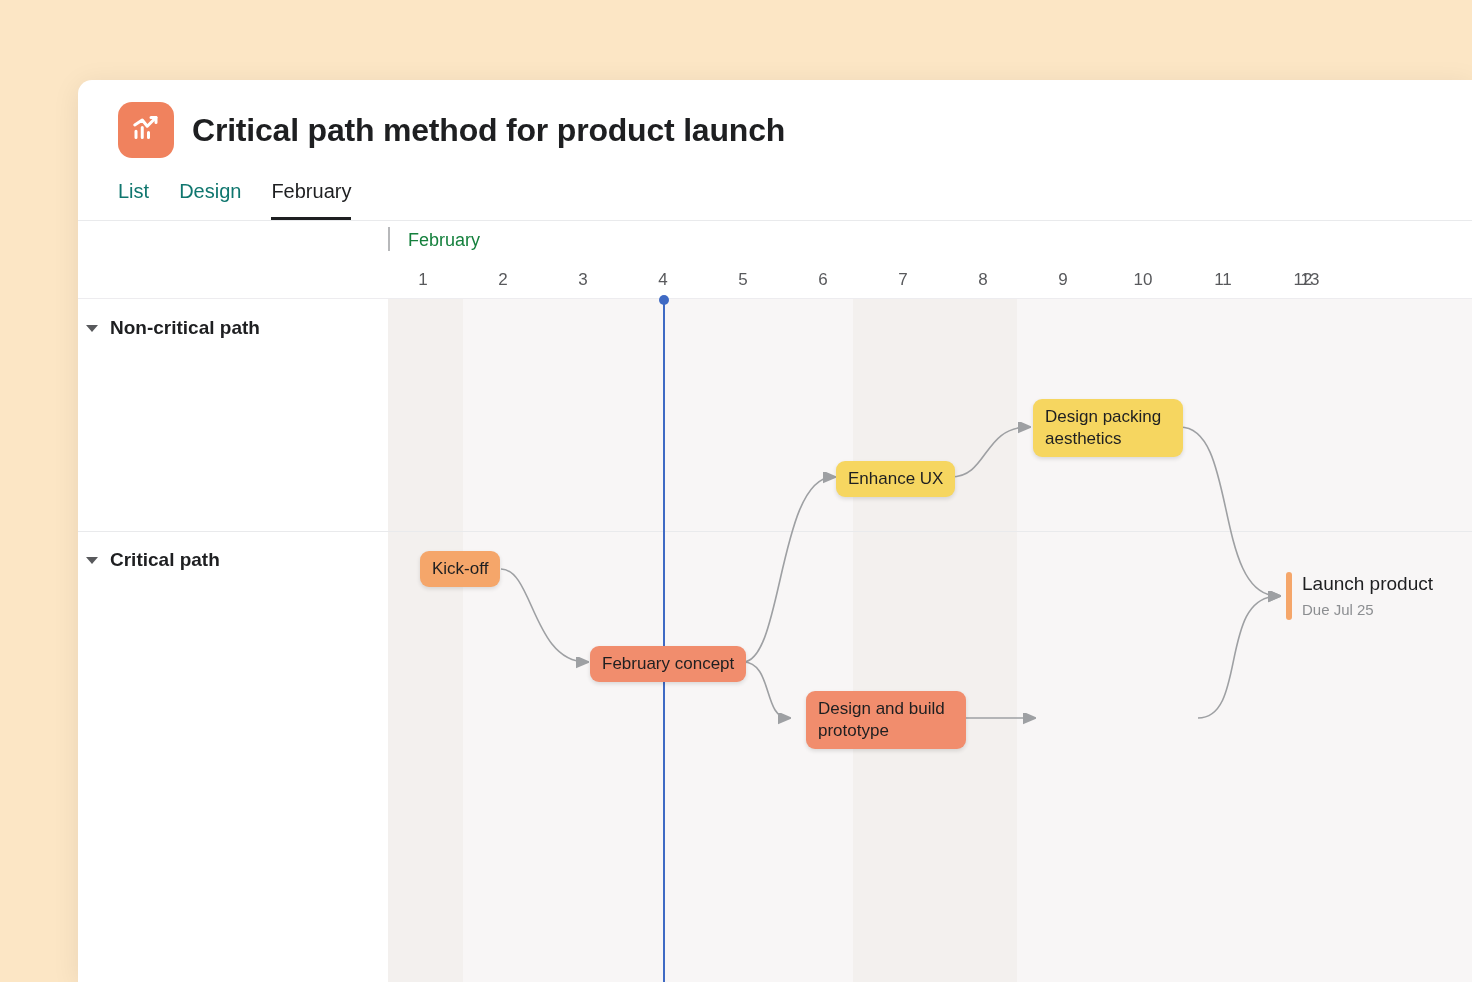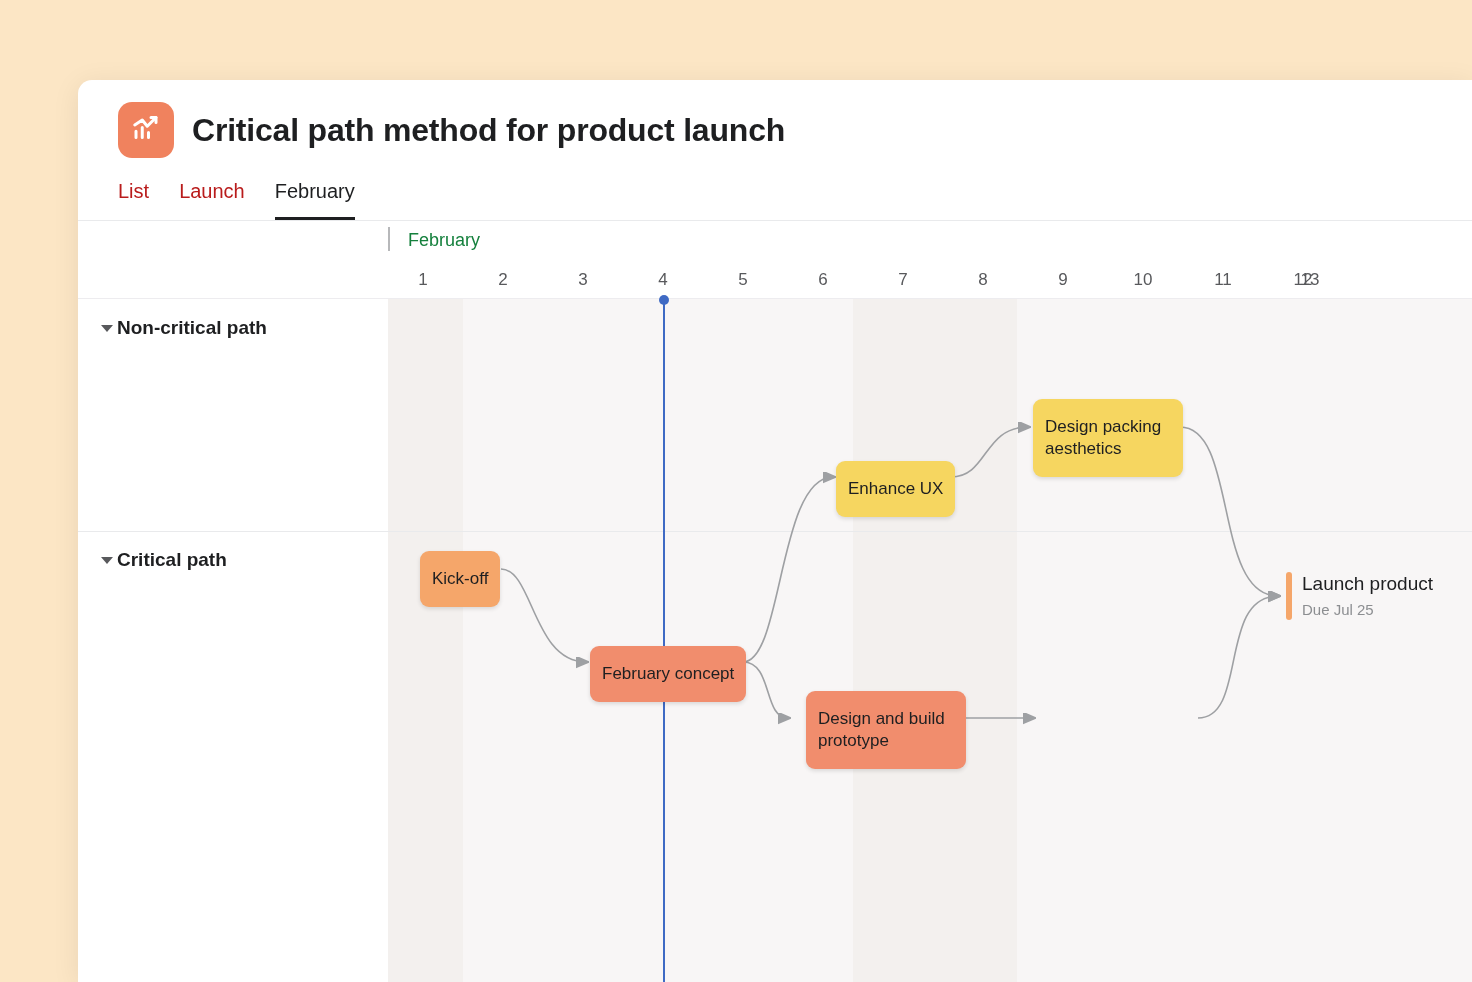--- a/index.html
+++ b/index.html
@@ -49,21 +49,21 @@
   }
   .tabs {
     display: flex;
     gap: 30px;
     margin-top: 14px;
     padding-left: 0;
   }
   .tab {
     font-size: 20px;
     font-weight: 500;
-    color: #b91c1c;
+    color: #0f766e;
     padding: 8px 0 14px 0;
     cursor: pointer;
     border-bottom: 3px solid transparent;
   }
   .tab.active {
     color: #1e1f21;
     border-bottom-color: #1e1f21;
   }
   
   .timeline-wrap {
@@ -117,24 +117,24 @@
   }
   .shade.s1 { left: 310px; width: 75px; background:#f3f0ee; }
   .shade.s2 { left: 775px; width: 164px; background:#f3f0ee; }
   .chart-body {
     position: relative;
     height: 720px;
   }
   
   .lane-label {
     position: absolute;
-    left: 23px;
-    display: flex;
-    align-items: center;
-    gap: 4px;
+    left: 8px;
+    display: flex;
+    align-items: center;
+    gap: 12px;
     font-size: 19px;
     font-weight: 700;
     color: #1e1f21;
     cursor: pointer;
   }
   .lane-label .caret {
     width: 0; height: 0;
     border-left: 6px solid transparent;
     border-right: 6px solid transparent;
     border-top: 7px solid #58595c;
@@ -156,21 +156,21 @@
     position: absolute;
     top: -4px;
     left: -4px;
     width: 10px; height: 10px;
     background: #3f6ac4;
     border-radius: 50%;
   }
   
   .task {
     position: absolute;
-    padding: 17px 12px;
+    padding: 7px 12px;
     border-radius: 9px;
     font-size: 17px;
     color: #1e1f21;
     box-shadow: 0 2px 4px rgba(0,0,0,0.12);
     cursor: pointer;
     display: flex;
     align-items: center;
     gap: 8px;
     line-height: 1.3;
   }
@@ -230,21 +230,21 @@
         <div class="project-icon">
           <svg viewBox="0 0 24 24">
             <path d="M4 18 L4 13 M9 18 L9 10 M14 18 L14 14 M3 8 L9 4 L13 9 L20 2" stroke="#ffffff" stroke-width="2.4" fill="none" stroke-linecap="round" stroke-linejoin="round"></path>
             <path d="M16 2 L20 2 L20 6" stroke="#ffffff" stroke-width="2.4" fill="none" stroke-linecap="round" stroke-linejoin="round"></path>
           </svg>
         </div>
         <h1 class="project-title">Critical path method for product launch</h1>
       </div>
       <div class="tabs">
         <div class="tab">List</div>
-        <div class="tab">Launch</div>
+        <div class="tab">Design</div>
         <div class="tab active">February</div>
       </div>
     </div>
 
     <div class="timeline-wrap">
 
       <div class="month-row">
         <div class="month-tick"></div>
         <div class="month-label">February</div>
       </div>

